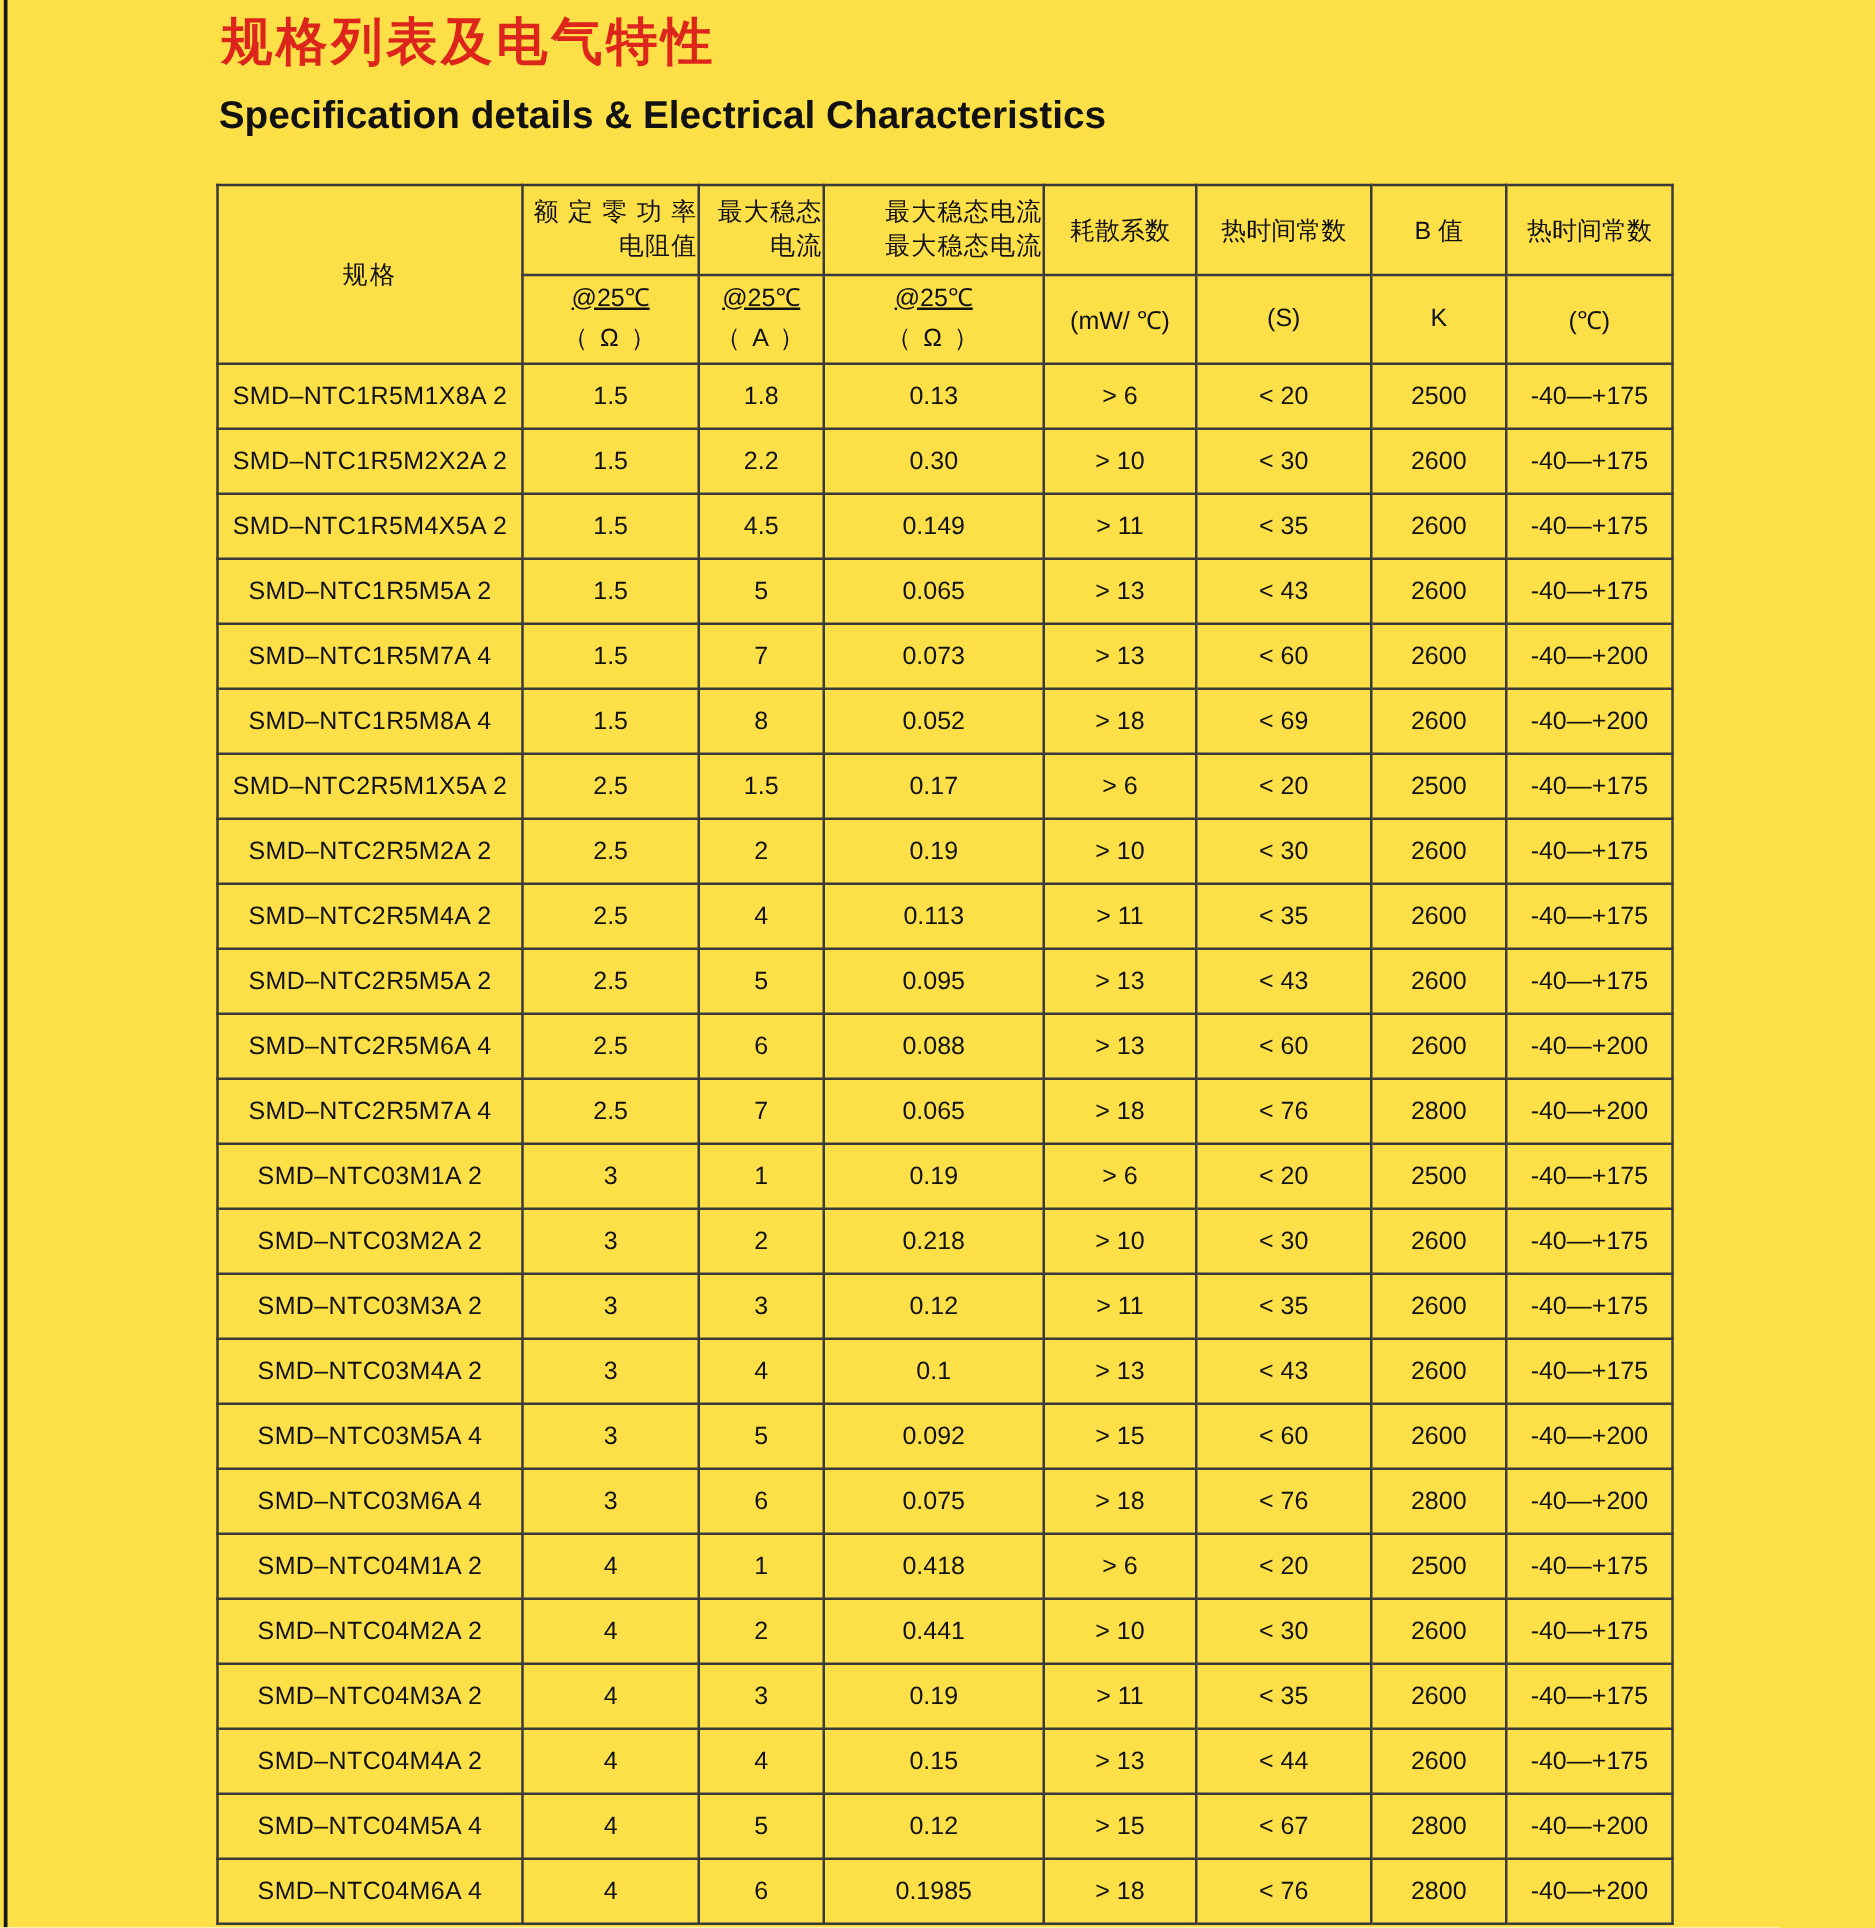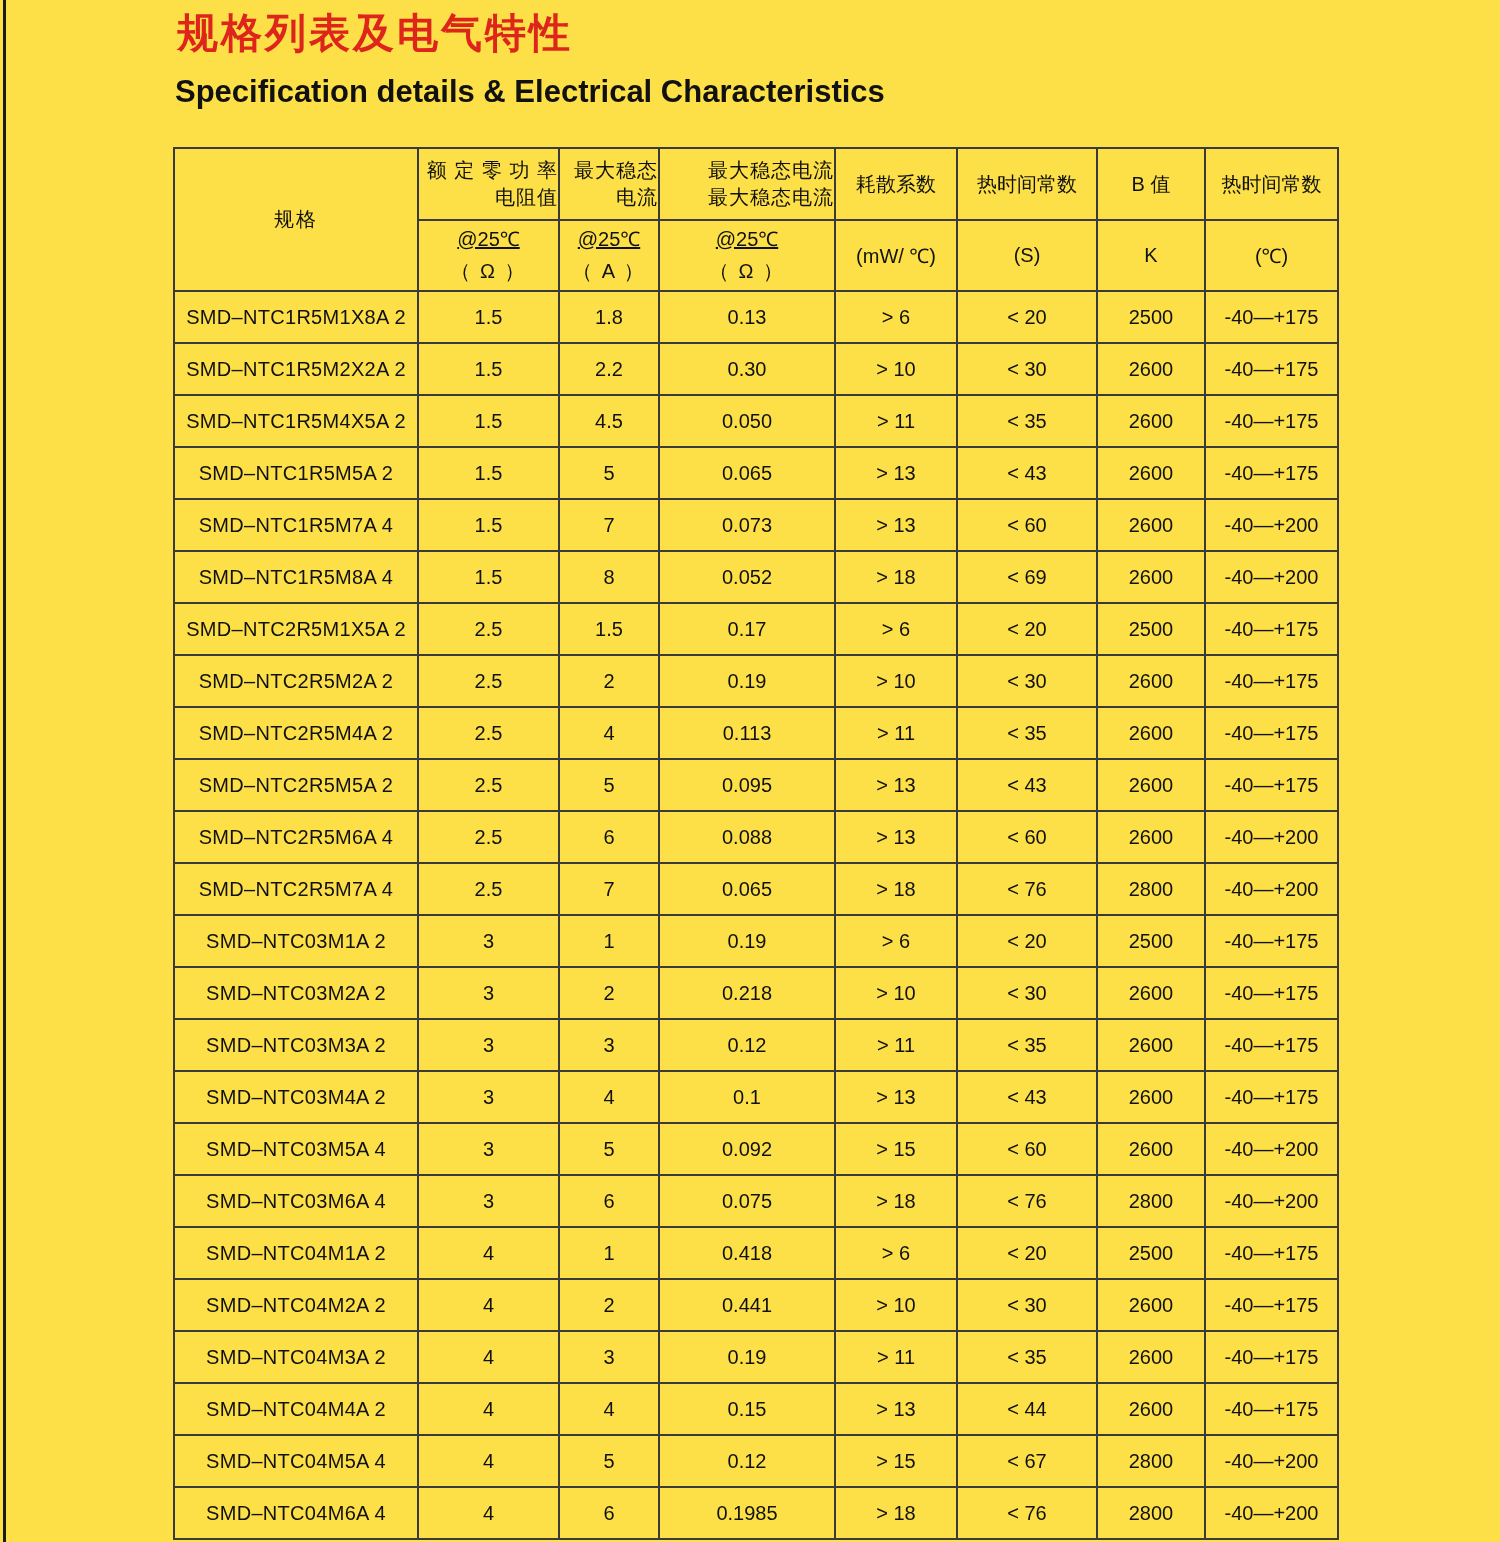--- a/index.html
+++ b/index.html
@@ -138,21 +138,21 @@
     <td>0.30</td>
     <td>&gt; 10</td>
     <td>&lt; 30</td>
     <td>2600</td>
     <td>-40—+175</td>
   </tr>
         <tr>
     <td class="model-cell">SMD–NTC1R5M4X5A 2</td>
     <td>1.5</td>
     <td>4.5</td>
-    <td>0.050</td>
+    <td>0.149</td>
     <td>&gt; 11</td>
     <td>&lt; 35</td>
     <td>2600</td>
     <td>-40—+175</td>
   </tr>
         <tr>
     <td class="model-cell">SMD–NTC1R5M5A 2</td>
     <td>1.5</td>
     <td>5</td>
     <td>0.065</td>

